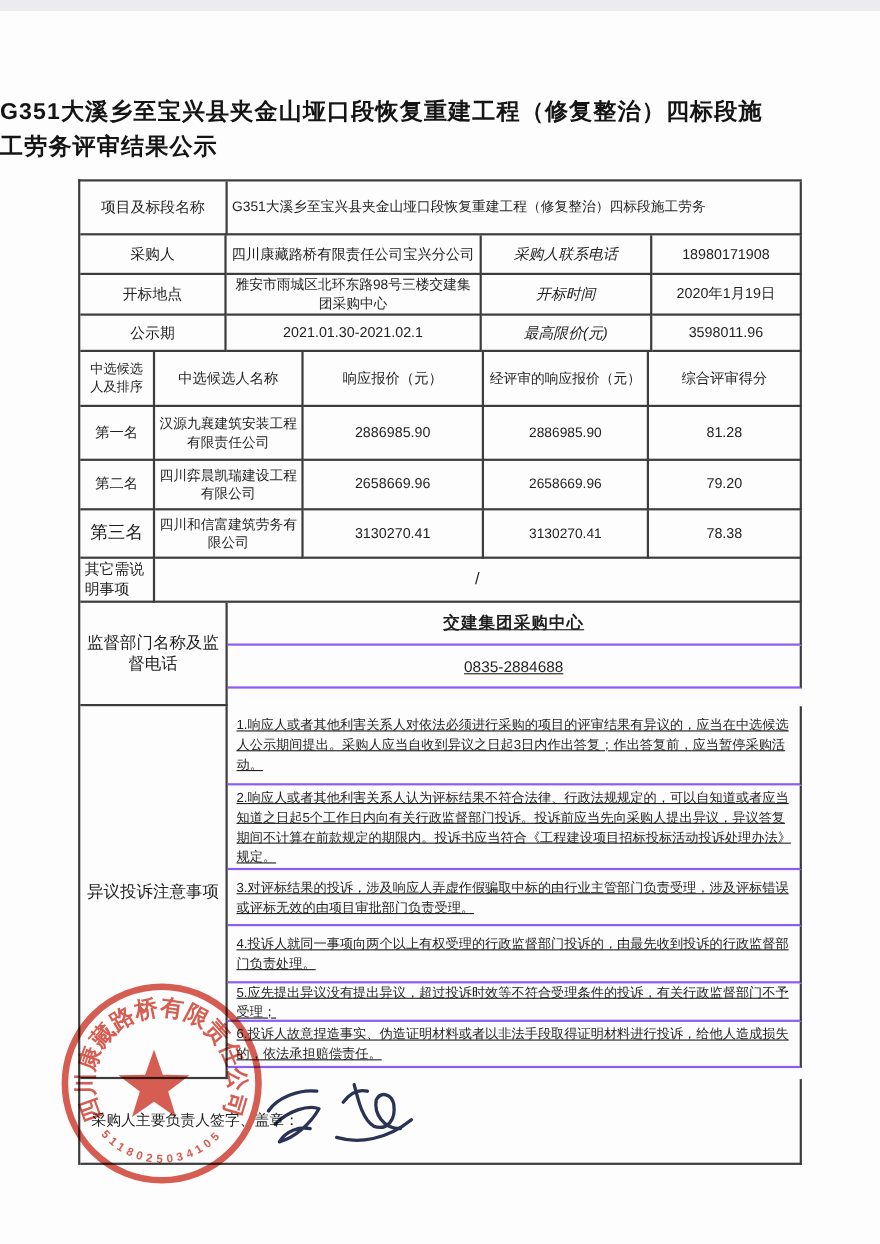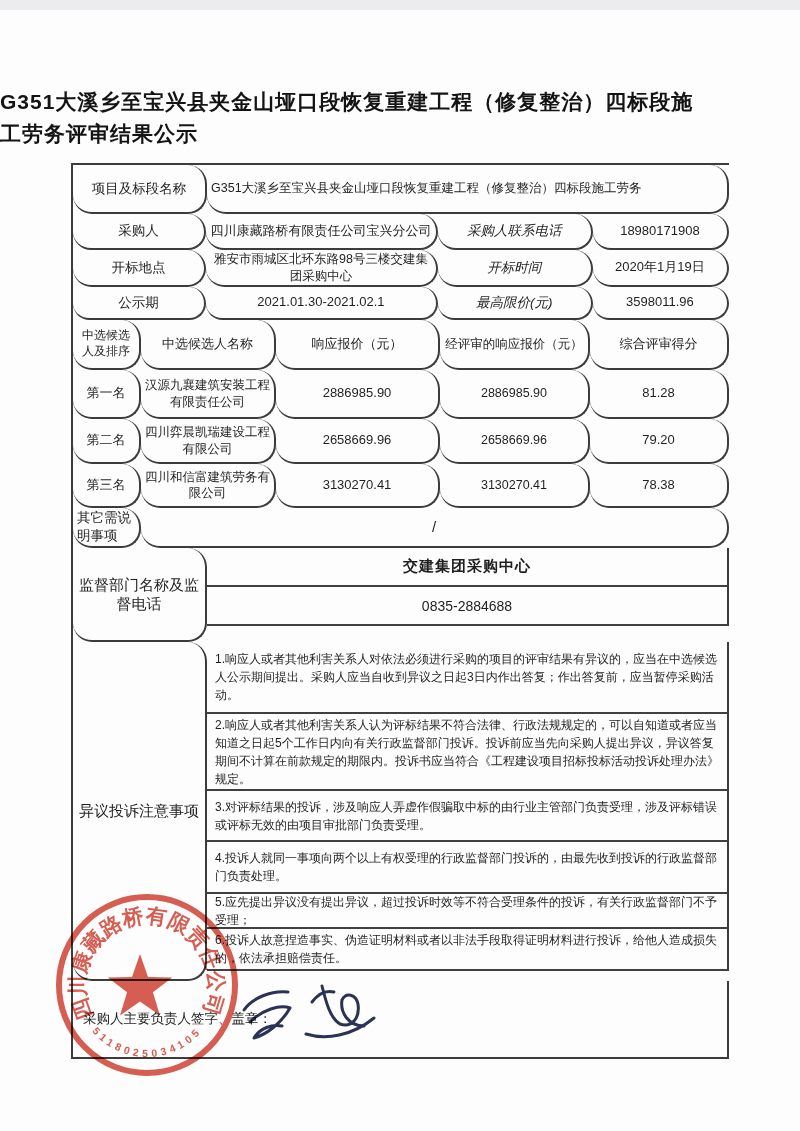--- a/index.html
+++ b/index.html
@@ -9,33 +9,33 @@
   .top-strip { position:absolute; top:0; left:0; width:800px; height:10px; background:#ececef; }
 
   .doc-title { position:absolute; top:86px; left:0; width:800px; 
     font-size:21px; font-weight:bold; line-height:32px; letter-spacing:1px; color:#141414;
     font-family:"Liberation Sans", sans-serif; }
 
   .tbl { position:absolute; left:71px; top:163px; width:658px; border-left:2px solid #3c3c3c; border-top:2px solid #3c3c3c; }
   .r { display:flex; }
   .c { border-right:2px solid #3c3c3c; border-bottom:2px solid #3c3c3c;
        display:flex; align-items:center; justify-content:center; text-align:center;
-       font-size:13px; line-height:1.3; padding:2px 4px;border-radius:19px; }
+       font-size:13px; line-height:1.3; padding:2px 4px; }
   .c.left { justify-content:flex-start; text-align:left; }
 
   
   .a1{width:134px;} .a2{width:233px;} .a3{width:156px;font-style:italic;} .a4{width:137px;} .aSpan{width:522px;}
   
   .b1{width:68px; font-size:12px;} .b2{width:135px; font-size:12.5px;} .b3{width:164px;} .b4{width:150px; font-size:12.5px;} .b5{width:139px;}
   
   .cLab{width:68px; font-size:13.5px;} .cVal{width:588px;}
   .dLab{width:134px; font-size:15px;}
   .stack { display:flex; flex-direction:column; }
-  .subrow { border-right:2px solid #3c3c3c; border-bottom:2px solid #404040;
-            display:flex; align-items:center; justify-content:center; text-align:center; }
+  .subrow { border-right:2px solid #3c3c3c; border-bottom:2px solid #8b5cf6;
+            display:flex; align-items:center; justify-content:center; text-align:center;text-decoration:underline; }
   .subrow.left { justify-content:flex-start; text-align:left; }
   .labelcell { font-size:13.5px; }
   .complaint { font-size:12px; line-height:18px; padding:4px 8px; }
   .sup-name { font-size:15px; font-weight:600; letter-spacing:1px; }
   .sup-phone { font-size:14px; }
   .slash { font-size:15px; }
 
   .sig-row { position:relative; height:78px; }
   .sig-cell { width:656px; border-right:2px solid #3c3c3c; border-bottom:2px solid #3c3c3c;
               height:78px; display:flex; align-items:center; }
@@ -96,21 +96,21 @@
       <div class="c b5">81.28</div>
     </div>
     <div class="r" style="height:45px">
       <div class="c b1" style="font-size:13px">第二名</div>
       <div class="c b2">四川弈晨凯瑞建设工程有限公司</div>
       <div class="c b3">2658669.96</div>
       <div class="c b4">2658669.96</div>
       <div class="c b5">79.20</div>
     </div>
     <div class="r" style="height:44px">
-      <div class="c b1" style="font-size:13px">第三名</div>
+      <div class="c b1" style="font-size:16px">第三名</div>
       <div class="c b2">四川和信富建筑劳务有限公司</div>
       <div class="c b3">3130270.41</div>
       <div class="c b4">3130270.41</div>
       <div class="c b5">78.38</div>
     </div>
 
     <div class="r" style="height:40px">
       <div class="c cLab left">其它需说明事项</div>
       <div class="c cVal slash">/</div>
     </div>

